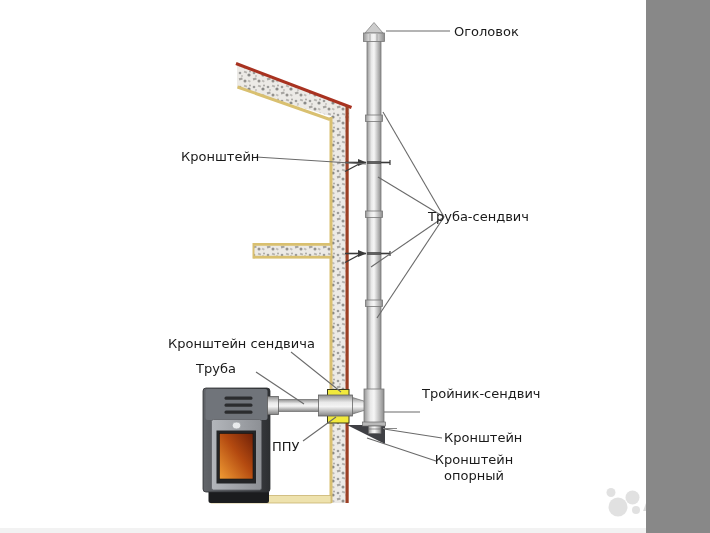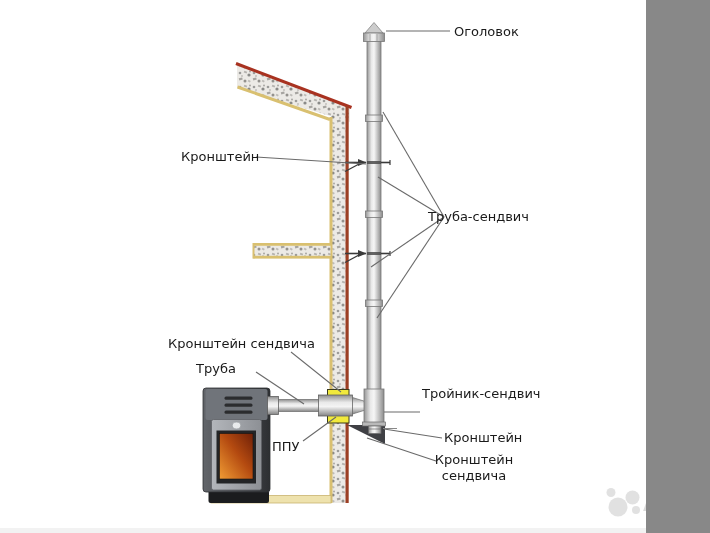--- a/index.html
+++ b/index.html
@@ -164,17 +164,17 @@
 </svg>
 
 <div class="lbl" style="left:454px;top:24px">Оголовок</div>
 <div class="lbl" style="left:181px;top:149px">Кронштейн</div>
 <div class="lbl" style="left:428px;top:209px">Труба-сендвич</div>
 <div class="lbl" style="left:168px;top:336px">Кронштейн сендвича</div>
 <div class="lbl" style="left:196px;top:361px">Труба</div>
 <div class="lbl" style="left:272px;top:439px">ППУ</div>
 <div class="lbl" style="left:422px;top:386px">Тройник-сендвич</div>
 <div class="lbl" style="left:444px;top:430px">Кронштейн</div>
-<div class="lbl2" style="left:432px;top:452px"><span>Кронштейн</span><br><span>сендвича</span></div>
+<div class="lbl2" style="left:432px;top:452px"><span>Кронштейн</span><br><span>опорный</span></div>
 
 <div class="wm-text">Avito</div>
 
 </div>
 
 </body></html>

